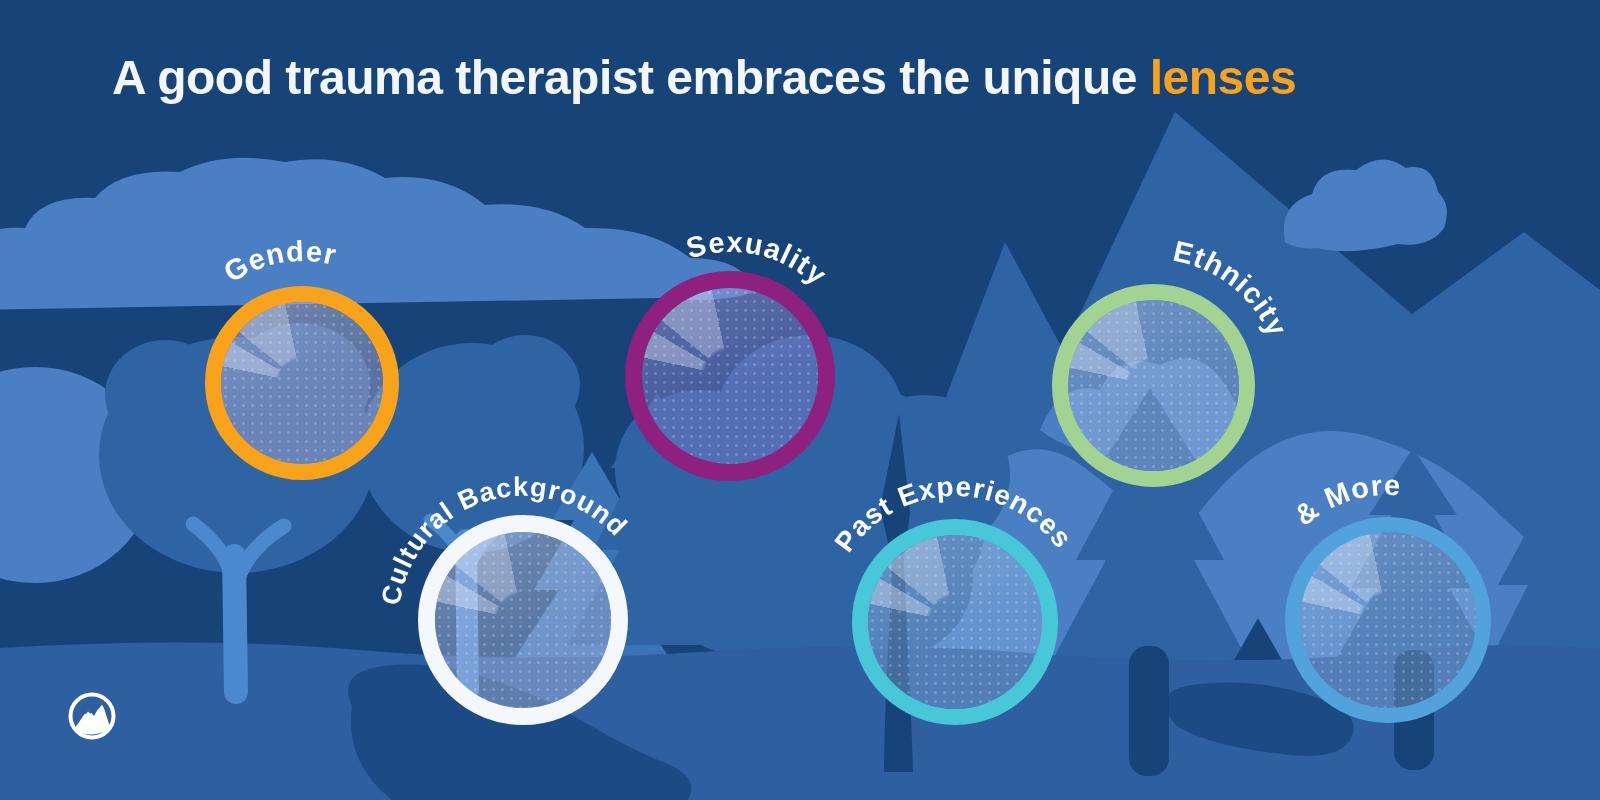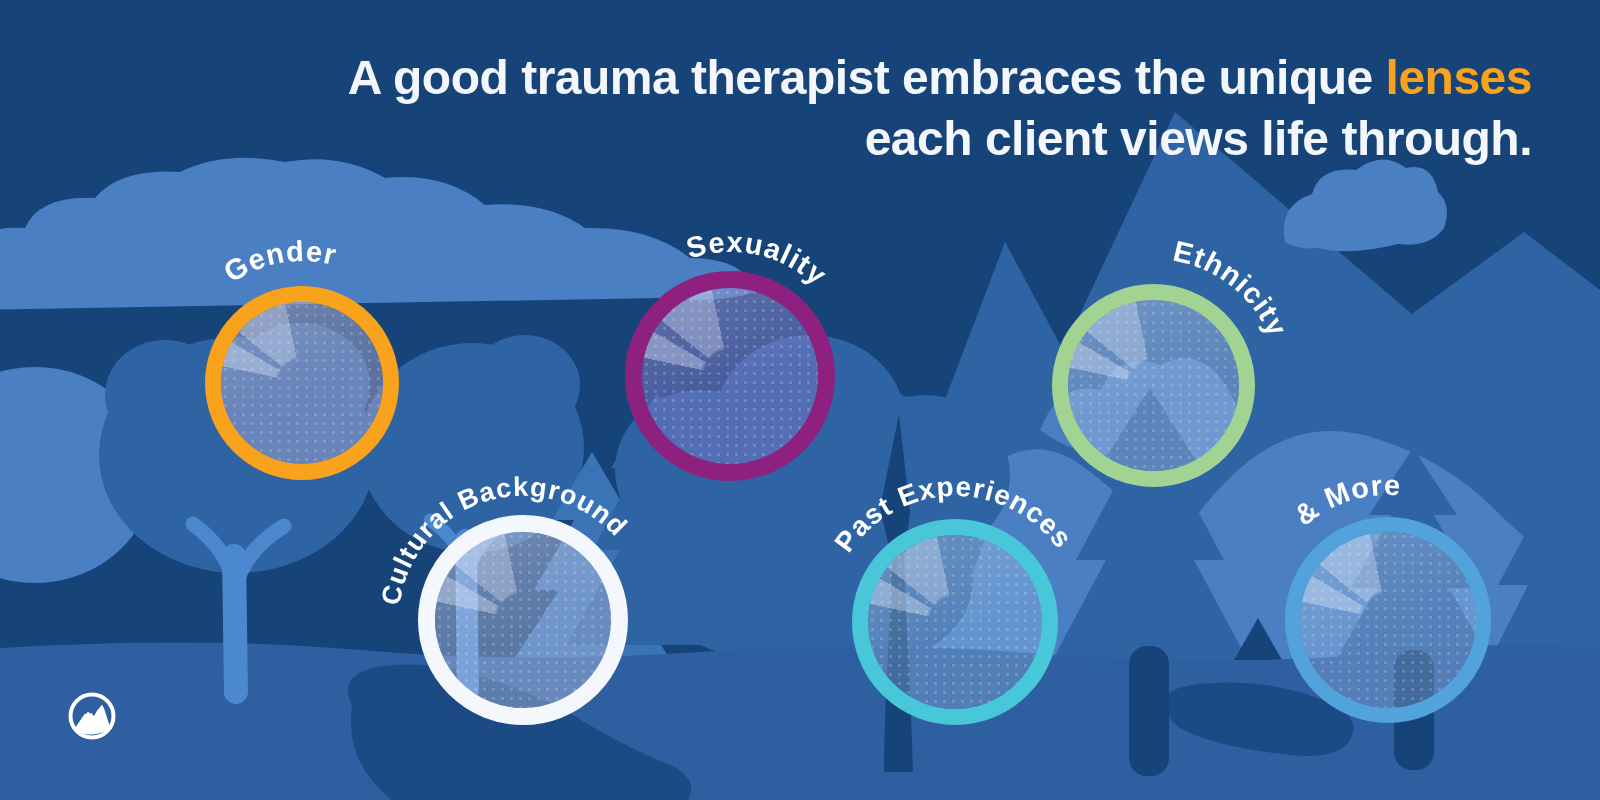--- a/index.html
+++ b/index.html
@@ -5,21 +5,21 @@
   html,body{margin:0;padding:0;background:#0d2f57;}
   .canvas{
     position:relative; width:1600px; height:800px; overflow:hidden;
     background:#164378;
     font-family:"Liberation Sans", sans-serif;
   }
   .scene{position:absolute; inset:0;}
   .headline{
     position:absolute; left:112px; top:48px; width:1420px;
     font-size:48px; font-weight:bold; letter-spacing:-0.5px;
-    line-height:1.27; color:#F3F6FA; z-index:5;text-align:right;
+    line-height:1.27; color:#F3F6FA; z-index:5;
   }
   .headline .hl{font-weight:bold;}
   .lens{
     position:absolute; border-radius:50%;
     border:16px solid #fff; z-index:4; box-sizing:border-box;
   }
   .glass{
     position:absolute; inset:0; border-radius:50%; overflow:hidden;
     background-color:var(--glass, rgba(168,172,213,0.40));
     background-image:radial-gradient(rgba(255,255,255,0.20) 1.2px, rgba(0,0,0,0) 1.7px);
@@ -117,21 +117,20 @@
 
     <g>
       <circle cx="92" cy="716" r="21.5" fill="none" stroke="#FFFFFF" stroke-width="4"></circle>
       <path fill="#FFFFFF" d="M 75,728 L 88,709 L 94,716 L 102,702 L 110,727 Q 104,734 92,734.5 Q 80,735 75,728 Z"></path>
       <path d="M 85,713.5 L 88,710 L 91,713 M 97,709 L 102,703 L 106,709" stroke="#2E5FA0" stroke-width="2" fill="none"></path>
     </g>
   </svg>
 
   <div class="headline">
     <span>A good trauma therapist embraces the unique </span><span class="hl" style="color: rgb(249, 162, 30);">lenses</span><br>
-    <span>each client views life through.</span>
   </div>
 
   <div class="lens lens-gender" style="border-color: rgb(249, 162, 27);">
     <div class="glass"></div>
   </div>
   <div class="lens lens-sexuality" style="border-color: rgb(142, 33, 128);">
     <div class="glass"></div>
   </div>
   <div class="lens lens-ethnicity" style="border-color: rgb(163, 211, 146);">
     <div class="glass"></div>

